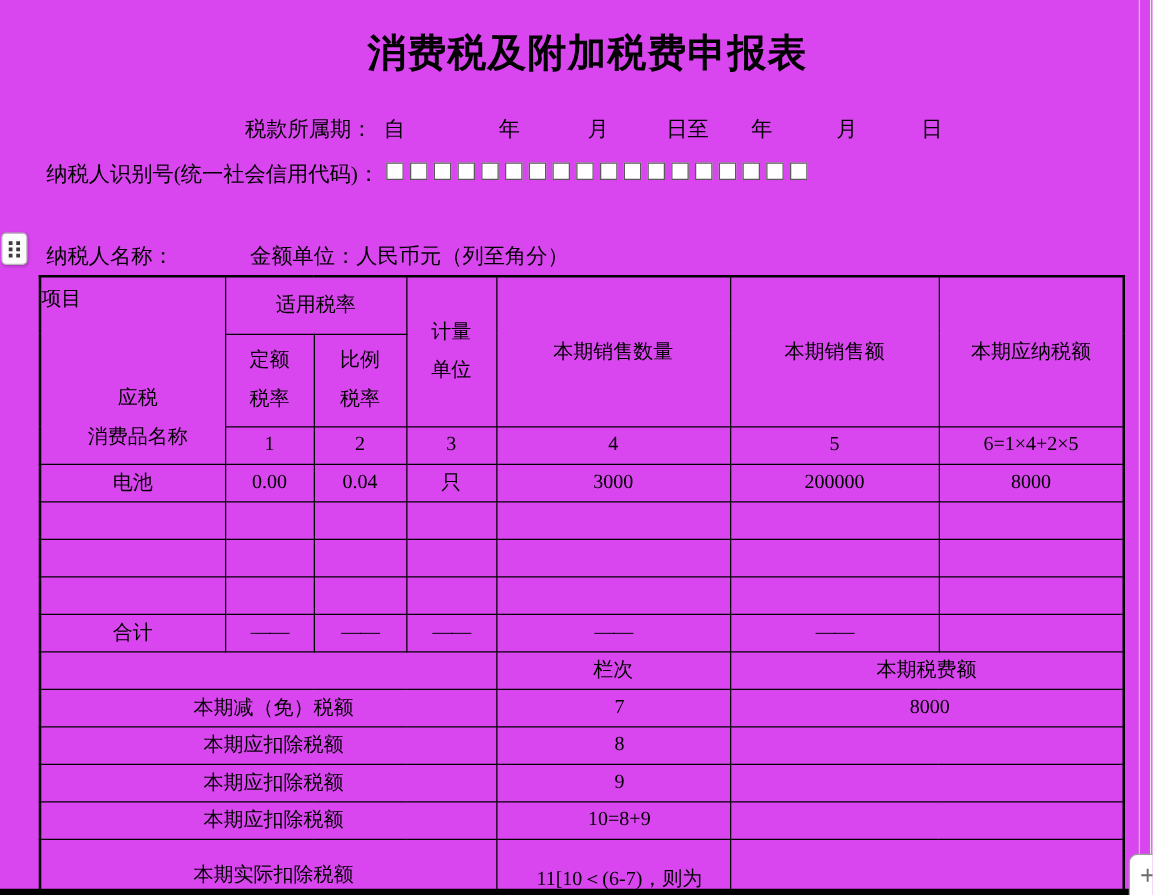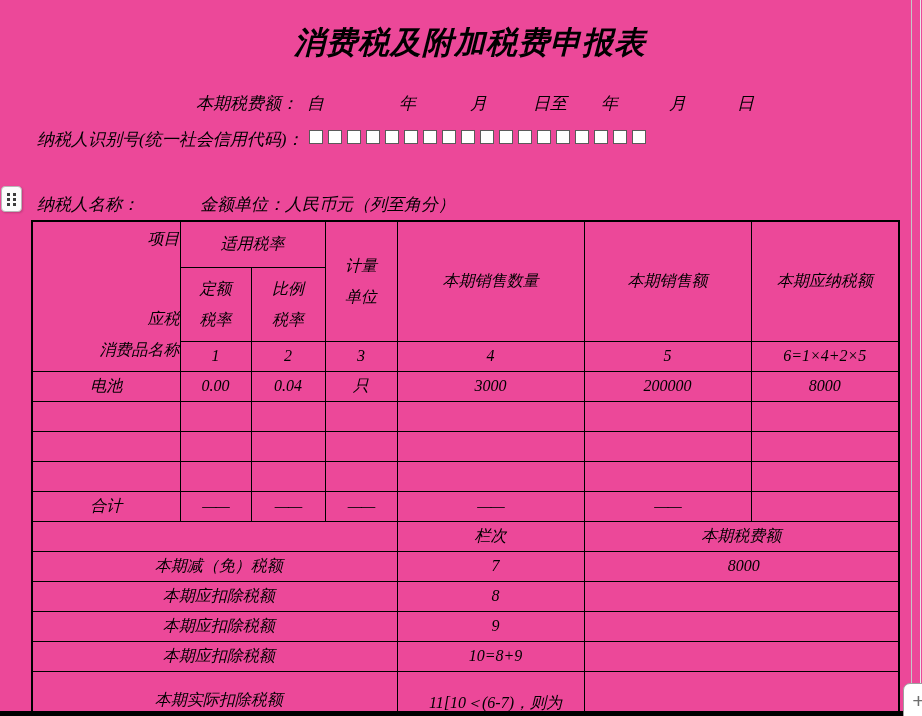--- a/index.html
+++ b/index.html
@@ -1,18 +1,18 @@
 <!DOCTYPE html>
 <html><head>
 <meta charset="utf-8">
 <style>
   * { margin:0; padding:0; box-sizing:border-box; }
   html,body { width:922px; height:716px; overflow:hidden; background:#fff;
               font-family:"Liberation Serif","DejaVu Serif",serif; color:#000; }
-  #stage { position:relative; width:922px; height:716px; background:#ec4899;font-style:italic; }
+  #stage { position:relative; width:922px; height:716px; background:#d946ef; }
 
   .title { position:absolute; top:22px; left:0; width:940px; text-align:center;
            font-size:31px; font-weight:bold; letter-spacing:1px; }
 
   .period-line { position:absolute; top:92px; left:0; width:910px; height:22px; font-size:17px; }
   .period-line span { position:absolute; top:0; white-space:nowrap; }
   .p0{left:196px}.p1{left:307px}.p2{left:399px}.p3{left:470px}
   .p4{left:533px}.p5{left:601px}.p6{left:669px}.p7{left:737px}
 
   .id-line { position:absolute; top:128px; left:37px; width:860px; height:22px; font-size:17px; }
@@ -32,22 +32,22 @@
   .dots i { background:#3c3c3c; width:3px; height:3px; display:block; }
 
   table.form { position:absolute; left:31px; top:220px; border-collapse:collapse;
                table-layout:fixed; width:867px; border:2px solid #000; }
   table.form td { border:1px solid #000; text-align:center; vertical-align:middle;
                   font-size:16px; overflow:hidden; }
   .num { font-size:17px; }
   .h46{height:46px}.h74{height:74px}.h30{height:30px}.h60{height:60px}
 
   .c1wrap { height:146px; display:flex; flex-direction:column; justify-content:space-between; }
-  .c1top { text-align:right; padding-top:6px; }
-  .c1bot { text-align:right; padding-left:8px; padding-bottom:4px; line-height:31px;margin-top:20px; }
+  .c1top { text-align:left; padding-top:6px; }
+  .c1bot { text-align:center; padding-left:8px; padding-bottom:4px; line-height:31px;margin-top:20px; }
   .twoline { line-height:31px;text-align:center; }
 
   td.lbl  { text-align:left; padding-left:8px; }
   td.numcell { text-align:left; padding-left:10px; font-size:17px; }
   td.valcell { text-align:left; padding-left:5px; font-size:17px; }
   td.formula-top { vertical-align:top; text-align:left; padding-left:10px; padding-top:5px; }
 
   .dash { letter-spacing:-1px; }
 
   .page-edge { position:absolute; left:911px; top:0; width:1px; height:716px; background:#c6c6c6; }
@@ -60,21 +60,21 @@
                 padding:7px 0 0 8px; font-family:"Liberation Sans",sans-serif; cursor:pointer; }
 </style>
 </head>
 <body>
 
 <div id="stage">
 
   <div class="title">消费税及附加税费申报表</div>
 
   <div class="period-line">
-    <span class="p0">本期税费额：</span>
+    <span class="p0">税款所属期：</span>
     <span class="p1">自</span>
     <span class="p2">年</span>
     <span class="p3">月</span>
     <span class="p4">日至</span>
     <span class="p5">年</span>
     <span class="p6">月</span>
     <span class="p7">日</span>
   </div>
 
   <div class="id-line">

